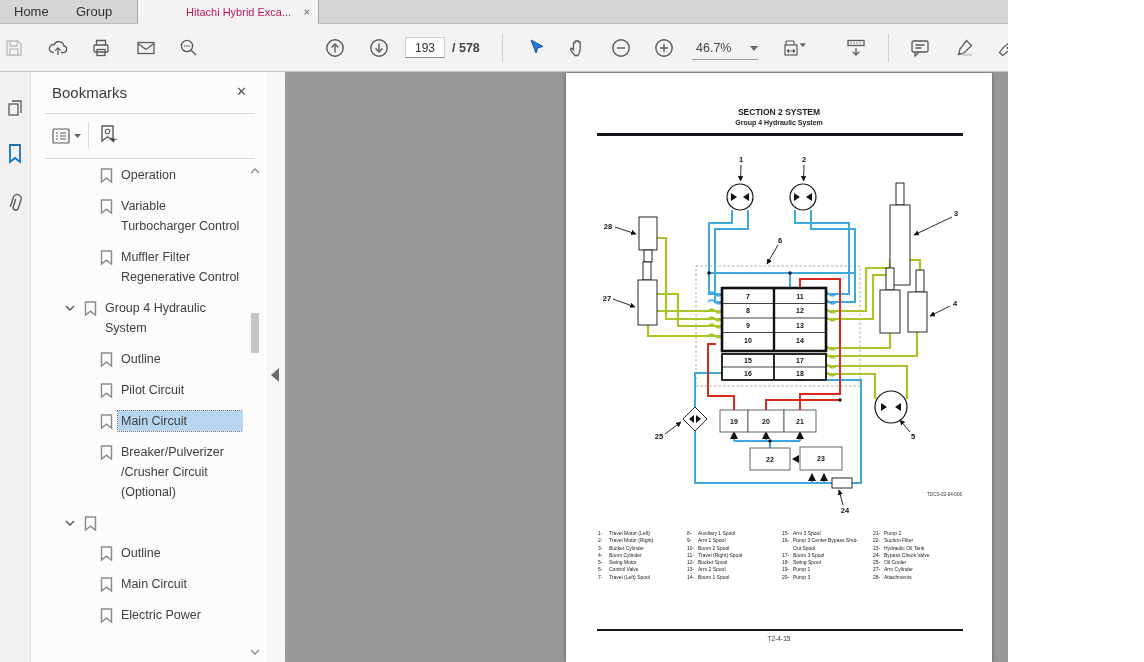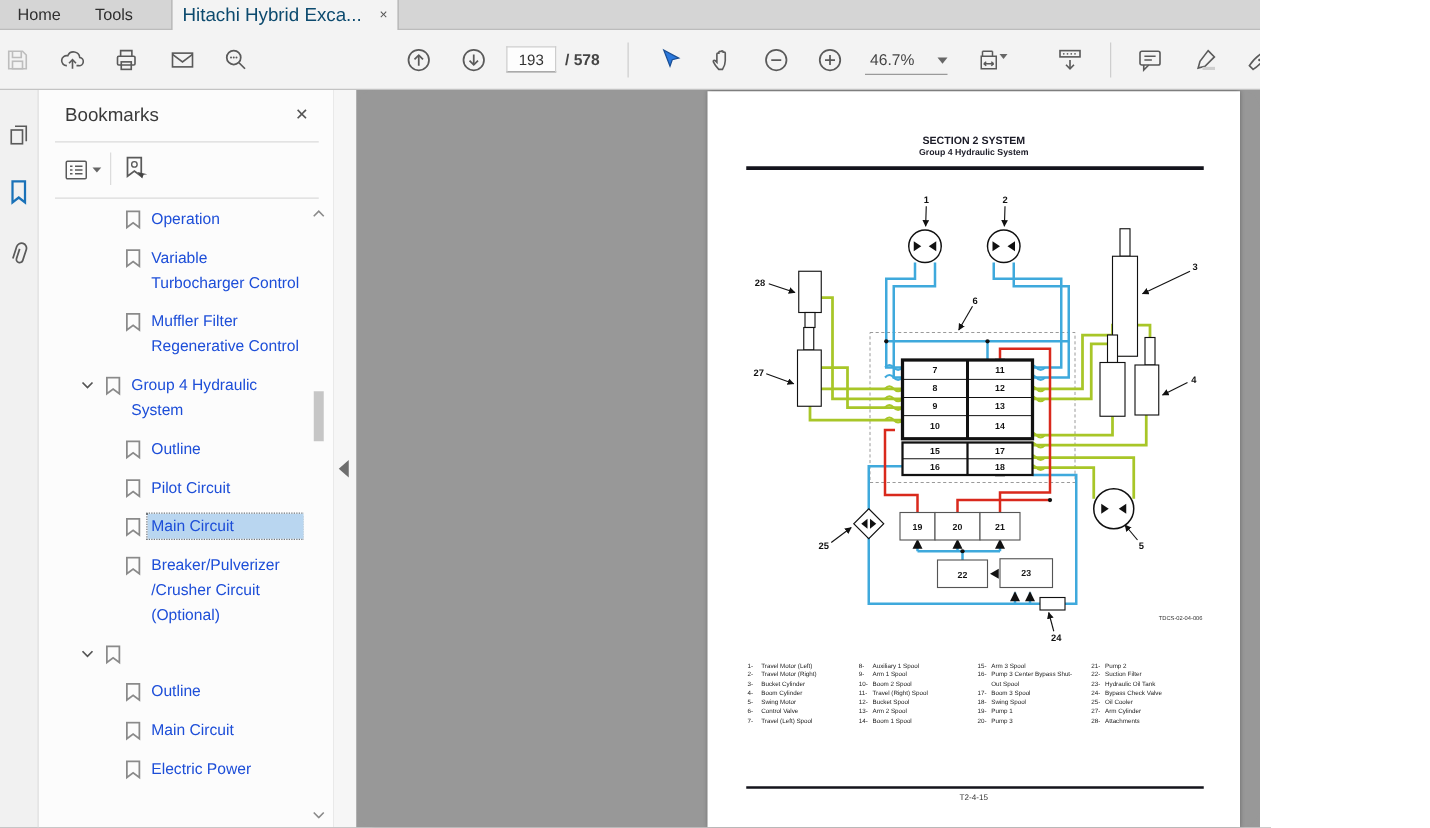--- a/index.html
+++ b/index.html
@@ -10,21 +10,21 @@
   
   .tabbar{position:absolute;top:0;left:0;right:0;height:23px;background:#d5d5d5;
           border-bottom:1px solid #bcbcbc;z-index:20;}
   .apptab{position:absolute;top:0;height:23px;line-height:23px;font-size:13px;color:#303030;
           padding:0 14px;cursor:default;}
   .tab-home{left:0;}
   .tab-tools{left:62px;}
   .doctab{position:absolute;left:137px;top:0;width:182px;height:24px;background:#f3f3f3;
           border-left:1px solid #ababab;border-right:1px solid #ababab;z-index:21;
           display:flex;align-items:center;padding:0 8px;box-sizing:border-box;}
-  .doctab .title{font-size:15px;color:#0c4a6e;flex:1;white-space:nowrap;overflow:hidden;}
+  .doctab .title{font-size:11px;color:#be185d;flex:1;white-space:nowrap;overflow:hidden;margin-left:40px;}
   .doctab .close{font-size:11px;color:#555;margin-left:6px;cursor:default;}
 
   
   .toolbar{position:absolute;top:24px;left:0;right:0;height:47px;background:#f3f3f3;
            border-bottom:1px solid #c3c3c3;z-index:19;padding-left:48px;}
   .tbi{position:absolute;top:12px;width:24px;height:24px;display:flex;align-items:center;
        justify-content:center;}
   .tbi svg{display:block;}
   .tb-divider{position:absolute;top:10px;width:1px;height:28px;background:#cecece;}
   .pageinput{position:absolute;left:405px;top:13px;width:40px;height:21px;box-sizing:border-box;
@@ -51,21 +51,21 @@
   .panel-hr{position:absolute;left:14px;right:12px;height:1px;background:#dadada;}
   .panel-tools{position:absolute;top:42px;left:0;right:0;height:44px;}
   .ptool{position:absolute;top:9px;width:26px;height:26px;display:flex;align-items:center;
          justify-content:center;}
   .ptool-div{position:absolute;left:58px;top:8px;width:1px;height:26px;background:#dcdcdc;}
 
   .bm-list{position:absolute;top:87px;left:0;right:24px;bottom:0;overflow:hidden;padding-top:6px;}
   .bm-item{display:flex;align-items:flex-start;margin-bottom:11px;}
   .bm-item .chev{width:14px;margin-top:6px;flex:none;margin-right:7px;}
   .bm-item .glyph{width:13px;flex:none;margin-top:3px;margin-right:8px;}
-  .bm-item .lbl{flex:1;font-size:12.5px;line-height:20px;color:#1d4ed8;word-wrap:break-word;}
+  .bm-item .lbl{flex:1;font-size:12.5px;line-height:20px;color:#404040;word-wrap:break-word;}
   .lvl1{padding-left:33px;}
   .lvl2{padding-left:70px;}
   .lbl.sel{background:#b9d6f0;outline:1px dotted #70767c;padding:0 3px;margin-left:-3px;}
 
   
   .pscroll{position:absolute;right:6px;top:93px;bottom:4px;width:12px;}
   .pscroll .arr{position:absolute;left:0;width:12px;height:12px;display:flex;align-items:center;
                 justify-content:center;}
   .pscroll .thumb{position:absolute;left:2px;top:148px;width:8px;height:40px;background:#c6c6c6;}
 
@@ -98,21 +98,21 @@
   .le .ln{width:11px;flex:none;}
   .le .lt{flex:1;}
 </style>
 </head>
 <body>
 
 <div class="app">
 
   <div class="tabbar">
     <div class="apptab tab-home">Home</div>
-    <div class="apptab tab-tools">Tools</div>
+    <div class="apptab tab-tools">Group</div>
   </div>
   <div class="doctab">
     <span class="title">Hitachi Hybrid Exca...</span>
     <span class="close">×</span>
   </div>
 
   <div class="toolbar">
     <div class="tbi" style="left:2px">
       <svg width="20" height="20" viewBox="0 0 20 20">
         <g fill="none" stroke="#bdbdbd" stroke-width="1.3">

